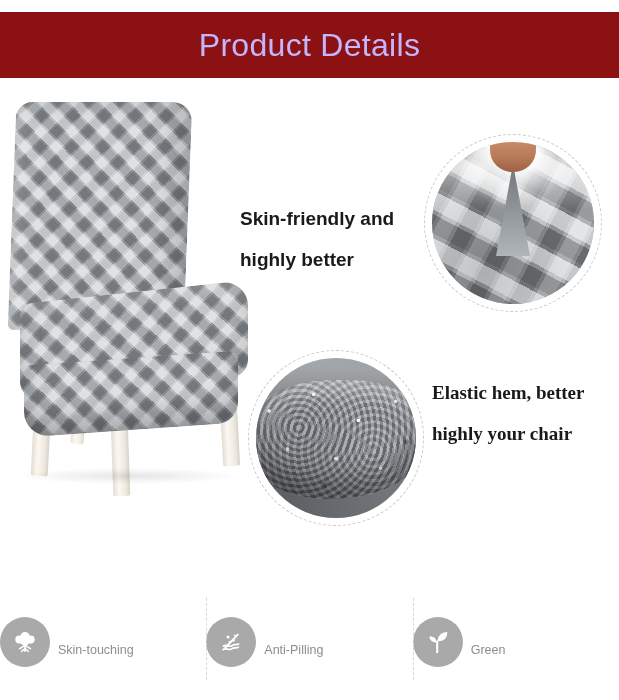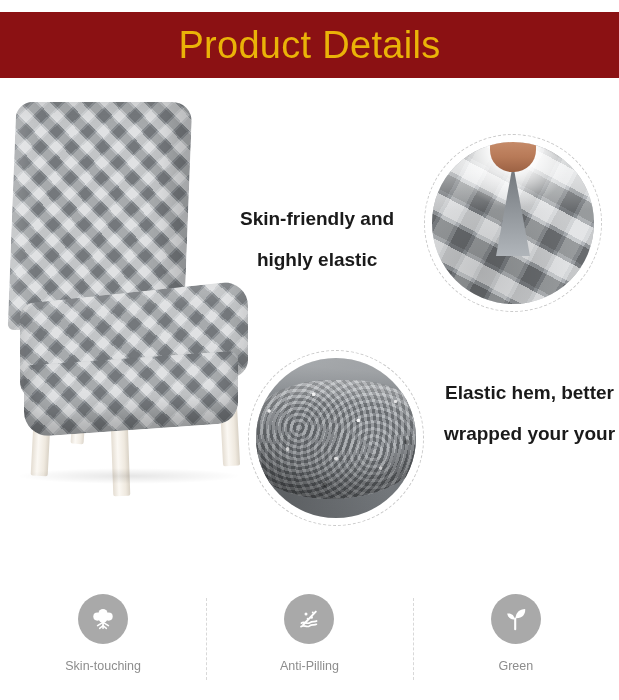--- a/index.html
+++ b/index.html
@@ -22,22 +22,22 @@
     left: 0;
     top: 12px;
     width: 619px;
     height: 66px;
     background: #8b1113;
     display: flex;
     align-items: center;
     justify-content: center;
   }
   .banner-title {
-    color: #eab308;
-    font-size: 38px;
+    color: #c4b5fd;
+    font-size: 32px;
     letter-spacing: 0.3px;
     font-weight: 400;
     line-height: 1;
   }
 
   
   .stage {
     position: absolute;
     left: 0;
     top: 78px;
@@ -217,40 +217,41 @@
   }
 
   
   .caption {
     position: absolute;
     color: #1a1a1a;
     font-size: 19px;
     font-weight: bold;
     line-height: 1;
   }
-  .caption .line { display: block; text-align: center; }
+  .caption .line { display: block; }
   .caption .line + .line { margin-top: 22px; }
   #caption-elastic { left: 240px; top: 131px; }
-  #caption-hem     { left: 444px; top: 305px; }
+  #caption-hem     { left: 432px; top: 305px; font-family: Liberation Serif, serif; }
 
   
   .feature-row {
     position: absolute;
     left: 0;
     top: 594px;
     width: 619px;
     height: 96px;
     display: flex;
   }
   .feature {
     flex: 1;
     position: relative;
     display: flex;
-    flex-direction: column;
+    flex-direction: row;
     align-items: center;
+    gap: 8px;
   }
   .feature + .feature::before {
     content: "";
     position: absolute;
     left: 0; top: 4px;
     width: 0;
     height: 82px;
     border-left: 1px dashed #d8d8d8;
   }
   .feature-icon {
@@ -302,26 +303,26 @@
   </div>
 
   <div class="detail-circle" id="circle-hem">
     <div class="inner">
       <div class="photo-hem"></div>
     </div>
   </div>
 
   <div class="caption" id="caption-elastic">
     <span class="line">Skin-friendly and</span>
-    <span class="line">highly elastic</span>
+    <span class="line">highly better</span>
   </div>
 
   <div class="caption" id="caption-hem">
     <span class="line">Elastic hem, better</span>
-    <span class="line">wrapped your your</span>
+    <span class="line">highly your chair</span>
   </div>
 </div>
 
 <div class="feature-row">
 
   <div class="feature">
     <div class="feature-icon">
       <svg width="28" height="28" viewBox="0 0 28 28" aria-hidden="true">
         <g fill="#ffffff">
           <circle cx="14" cy="8.6" r="4.6"></circle>

